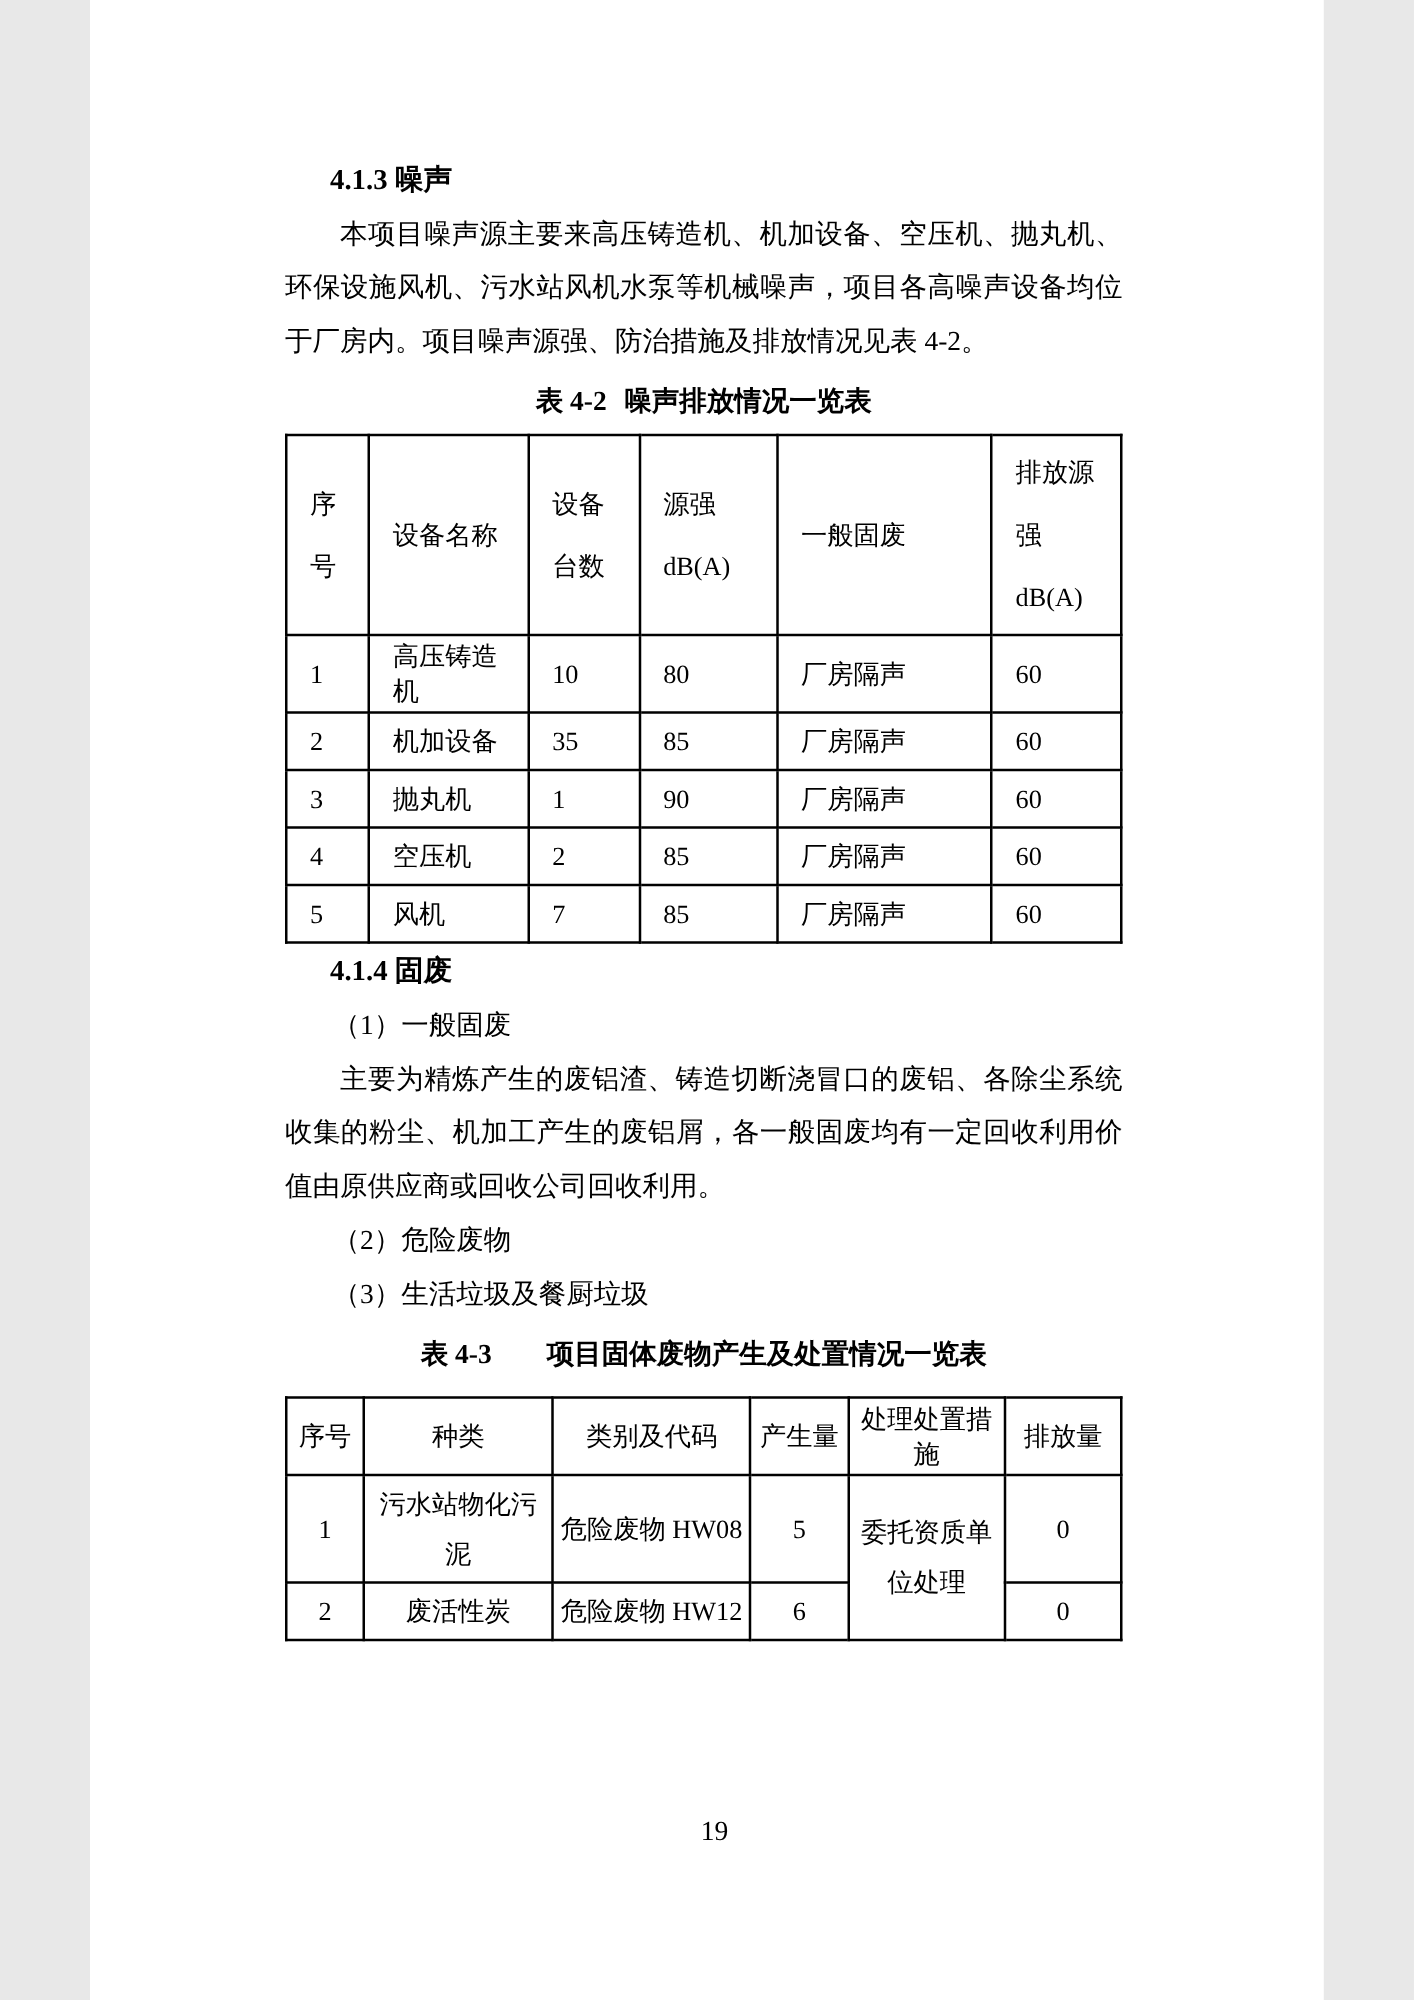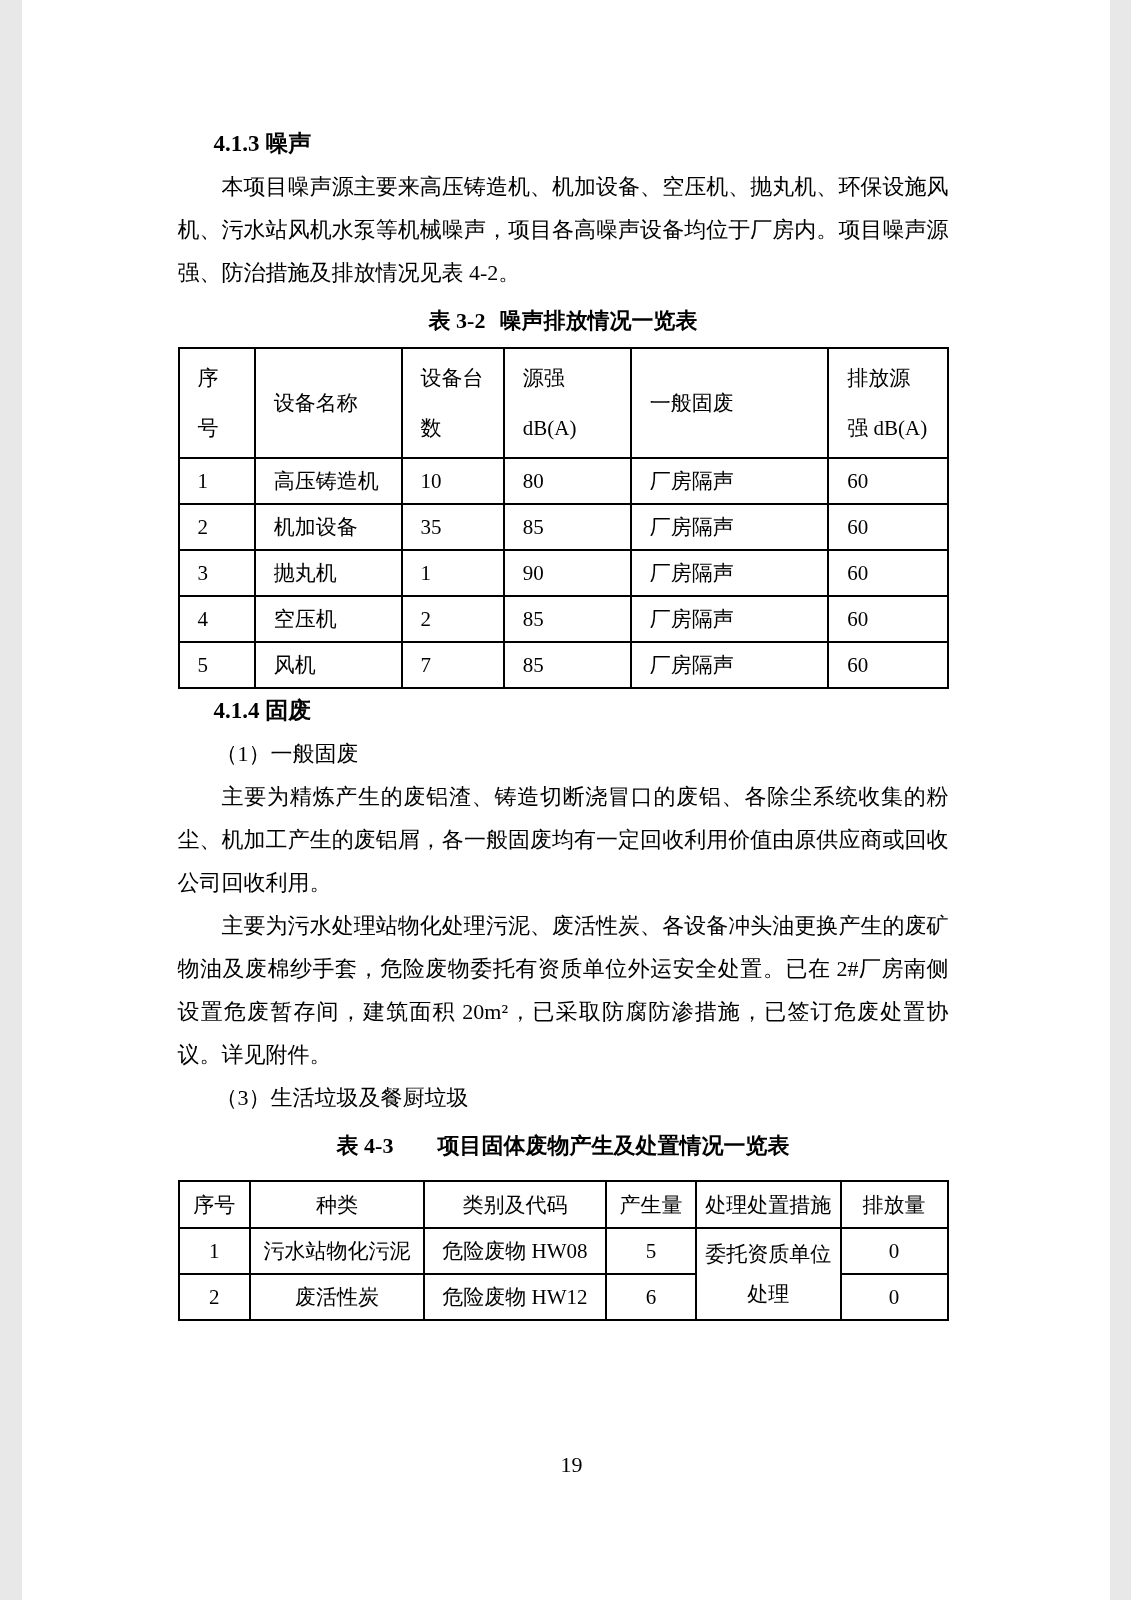--- a/index.html
+++ b/index.html
@@ -1,19 +1,19 @@
 <!DOCTYPE html>
 <html><head>
 <meta charset="utf-8">
 <style>
   * { margin: 0; padding: 0; box-sizing: border-box; }
   html, body { background: #e8e8e8; }
   .page {
     position: relative;
-    width: 1088px;
+    width: 987px;
     height: 1600px;
     margin: 0 auto;
     background: #ffffff;
     color: #000000;
     font-family: "Liberation Serif", "DejaVu Serif", serif;
     overflow: hidden;
   }
   .content {
     padding: 122px 161px 0 156px; 
   }
@@ -89,21 +89,21 @@
 <body>
 
 <div class="page">
   <div class="content">
 
     <div class="heading">4.1.3 噪声</div>
 
     <p class="body-para">本项目噪声源主要来高压铸造机、机加设备、空压机、抛丸机、环保设施风机、污水站风机水泵等机械噪声，项目各高噪声设备均位于厂房内。项目噪声源强、防治措施及排放情况见表 4-2。</p>
 
     <div class="table-caption">
-      <span class="cap-label">表 3-2</span><span>噪声排放情况一览表</span>
+      <span class="cap-label">表 4-2</span><span>噪声排放情况一览表</span>
     </div>
 
     <table class="t42">
       <tbody>
         <tr>
           <th class="c0">序号</th>
           <th class="c1">设备名称</th>
           <th class="c2">设备台数</th>
           <th class="c3">源强 dB(A)</th>
           <th class="c4">一般固废</th>
@@ -150,21 +150,21 @@
           <td>60</td>
         </tr>
       </tbody>
     </table>
 
     <div class="heading">4.1.4 固废</div>
 
     <div class="sub-line">（1）一般固废</div>
     <p class="body-para">主要为精炼产生的废铝渣、铸造切断浇冒口的废铝、各除尘系统收集的粉尘、机加工产生的废铝屑，各一般固废均有一定回收利用价值由原供应商或回收公司回收利用。</p>
 
-    <p class="body-para">主要为污水处理站物化处理污泥、废活性炭、各设备冲头油更换产生的废矿物油及废棉纱手套，危险废物委托有资质单位外运安全处置。已在 2#厂房南侧设置危废暂存间，建筑面积 20m²，已采取防腐防渗措施，已签订危废处置协议。详见附件。</p>
+    <div class="sub-line">（2）危险废物</div>
 
     <div class="sub-line">（3）生活垃圾及餐厨垃圾</div>
 
     <div class="table-caption">
       <span class="cap-label-wide">表 4-3</span><span>项目固体废物产生及处置情况一览表</span>
     </div>
 
     <table class="t43">
       <tbody>
         <tr>

